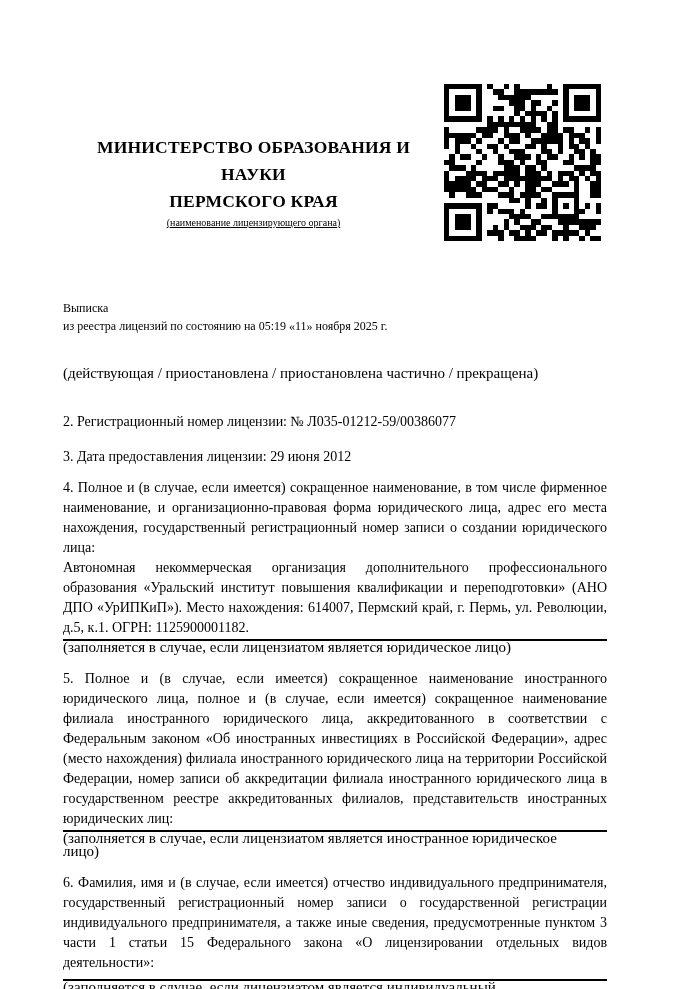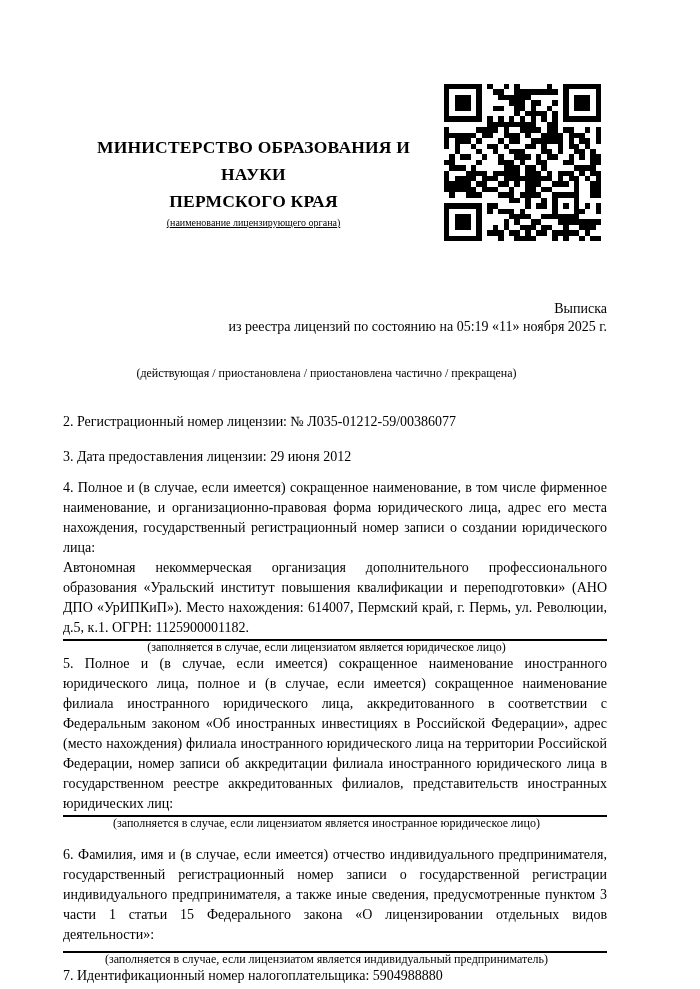--- a/index.html
+++ b/index.html
@@ -15,32 +15,32 @@
     width: 640px; height: 989px;
     padding: 84px 33px 10px 63px;
   }
   .header-row { display: flex; align-items: flex-start; }
   .org-block { width: 440px; padding-top: 50px; text-align: center; }
   .org-name { font-weight: bold; font-size: 17.5px; line-height: 27px; letter-spacing: 0.2px; }
   .org-caption { font-size: 10px; line-height: 12px; margin-top: 2px; text-decoration: underline; }
   .qr-box { margin-left: auto; width: 157px; height: 157px; margin-right: 6px; }
   .qr-box svg { display: block; width: 157px; height: 157px; }
 
-  .doc-title-block { margin-top: 59px; text-align: right; font-size: 14px; line-height: 17.5px; }
+  .doc-title-block { margin-top: 59px; text-align: left; font-size: 12px; line-height: 17.5px; }
 
   .items { margin-top: 32px; font-size: 14px; line-height: 20px; }
   .para { text-align: justify; }
-  .hint-row { width: 527px; text-align: center; font-size: 12px; line-height: 13px; }
+  .hint-row { width: 527px; text-align: left; font-size: 15px; line-height: 13px; }
   .rule { height: 2px; background: #000000; margin-top: 1px; }
 
   .item-status { margin-bottom: 14px; }
   .item-reg    { margin-bottom: 15px; margin-top: 32px; }
   .item-date   { margin-bottom: 11px; }
   .item-legal .rule { margin-top: 1px; }
-  .item-legal  { margin-bottom: 0; }
+  .item-legal  { margin-bottom: 15px; }
   .item-foreign .rule { margin-top: 1px; }
   .item-foreign { margin-bottom: 15px; }
   .item-entrep .rule { margin-top: 6px; }
   .item-entrep { }
 
   .footer-row { width: 527px; text-align: center; margin-top: 14px; font-size: 14px; }
 </style>
 </head>
 <body>
 

